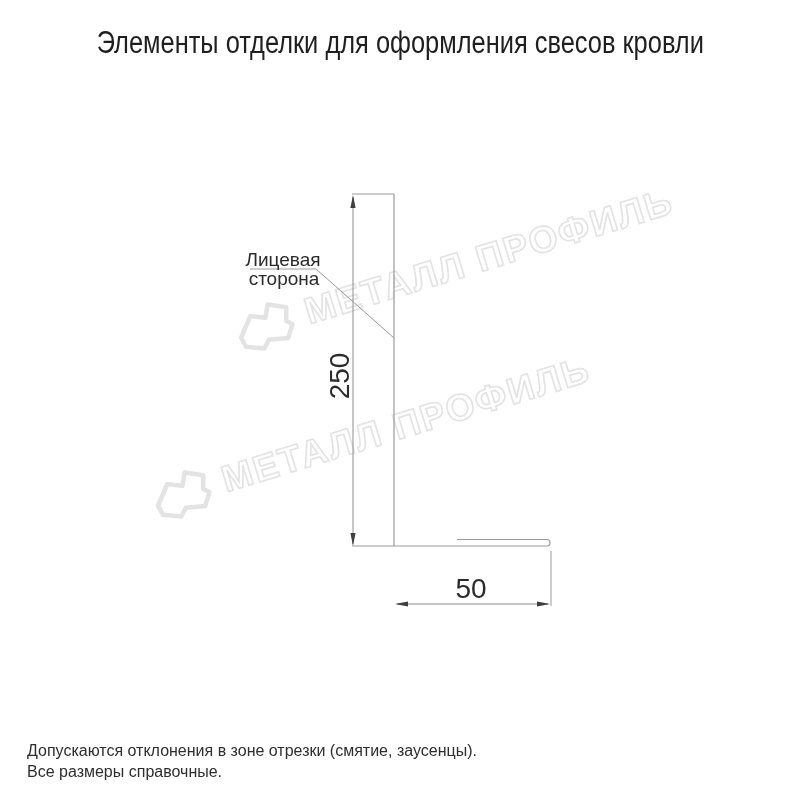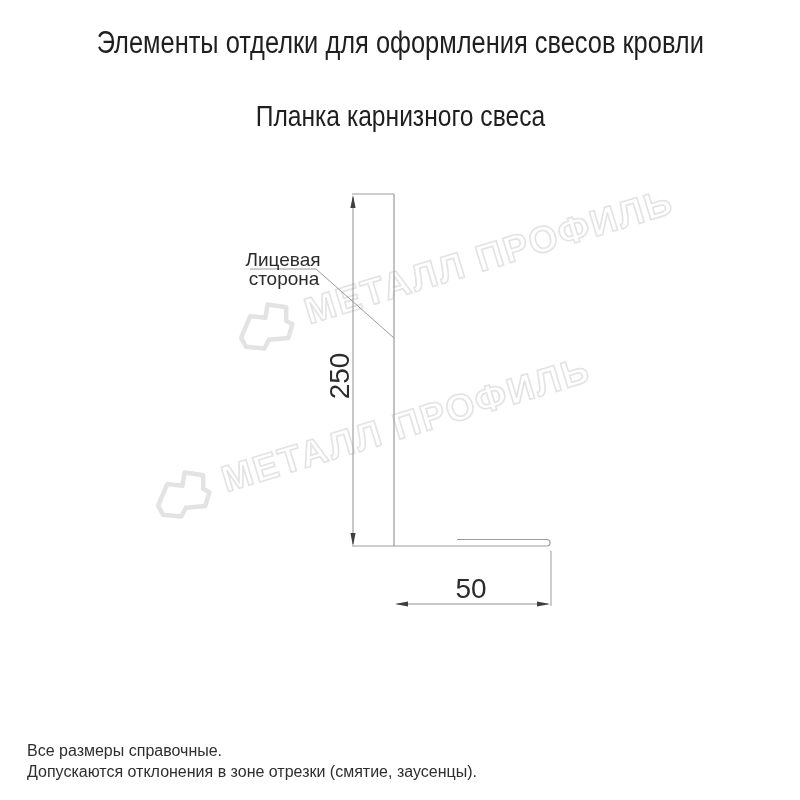--- a/index.html
+++ b/index.html
@@ -75,22 +75,19 @@
     <text class="dimtxt" x="471" y="598" text-anchor="middle">50</text>
 
     <polyline points="250,269 316,269 394,338" fill="none" stroke="#9b9b9b" stroke-width="1"></polyline>
     <text class="lbltxt" x="283" y="266" text-anchor="middle">Лицевая</text>
     <text class="lbltxt" x="284" y="285" text-anchor="middle">сторона</text>
   </svg>
 
   <div class="hline title">
     <span class="squeeze">Элементы отделки для оформления свесов кровли</span>
   </div>
-  <div class="hline subtitle">
-    <span class="squeeze">Планка карнизного свеса</span>
-  </div>
 
   <div class="footer">
+    <div>Допускаются отклонения в зоне отрезки (смятие, заусенцы).</div>
     <div>Все размеры справочные.</div>
-    <div>Допускаются отклонения в зоне отрезки (смятие, заусенцы).</div>
   </div>
 
 </div>
 
 </body></html>

